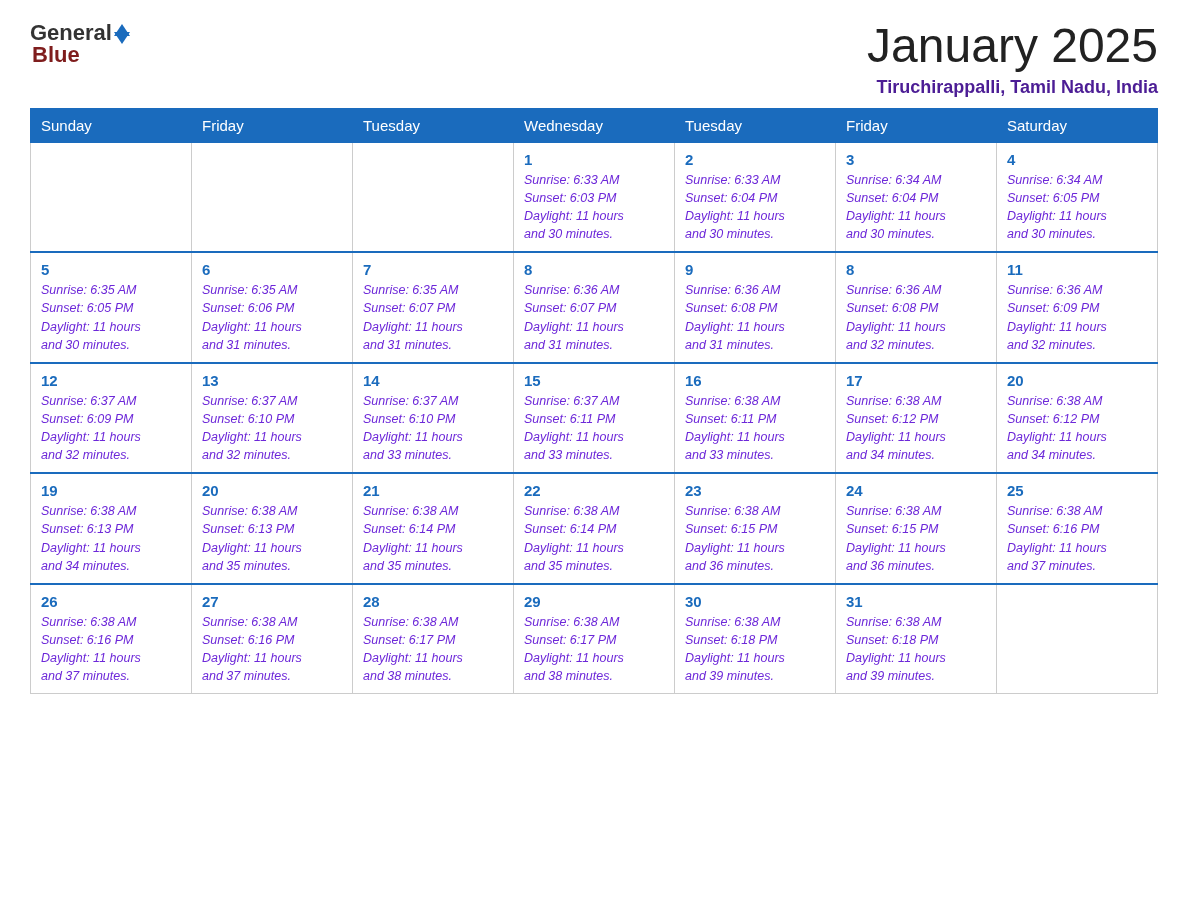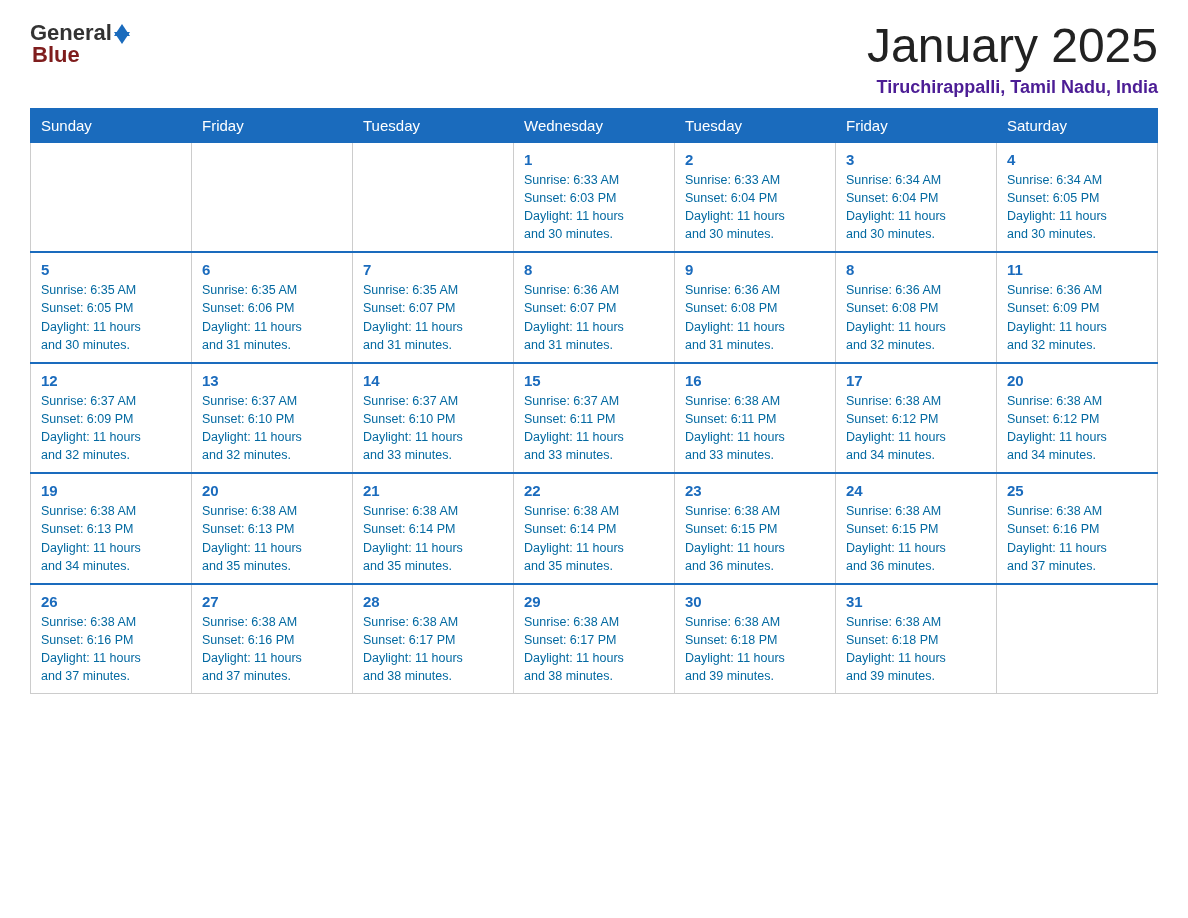--- a/index.html
+++ b/index.html
@@ -70,22 +70,23 @@
     }
     .day-number {
       font-size: 15px;
       font-weight: bold;
       color: #1a6bbd;
       display: block;
       margin-bottom: 3px;
     }
     .day-info {
       font-size: 12.5px;
-      color: #0369a1;
+      color: #6d28d9;
       line-height: 1.45;
+      font-style: italic;
     }
     .empty-cell {
       background: #fff;
     }
     tbody tr {
       border-bottom: 2px solid #1a6bbd;
     }
     tbody tr:last-child {
       border-bottom: none;
     }

